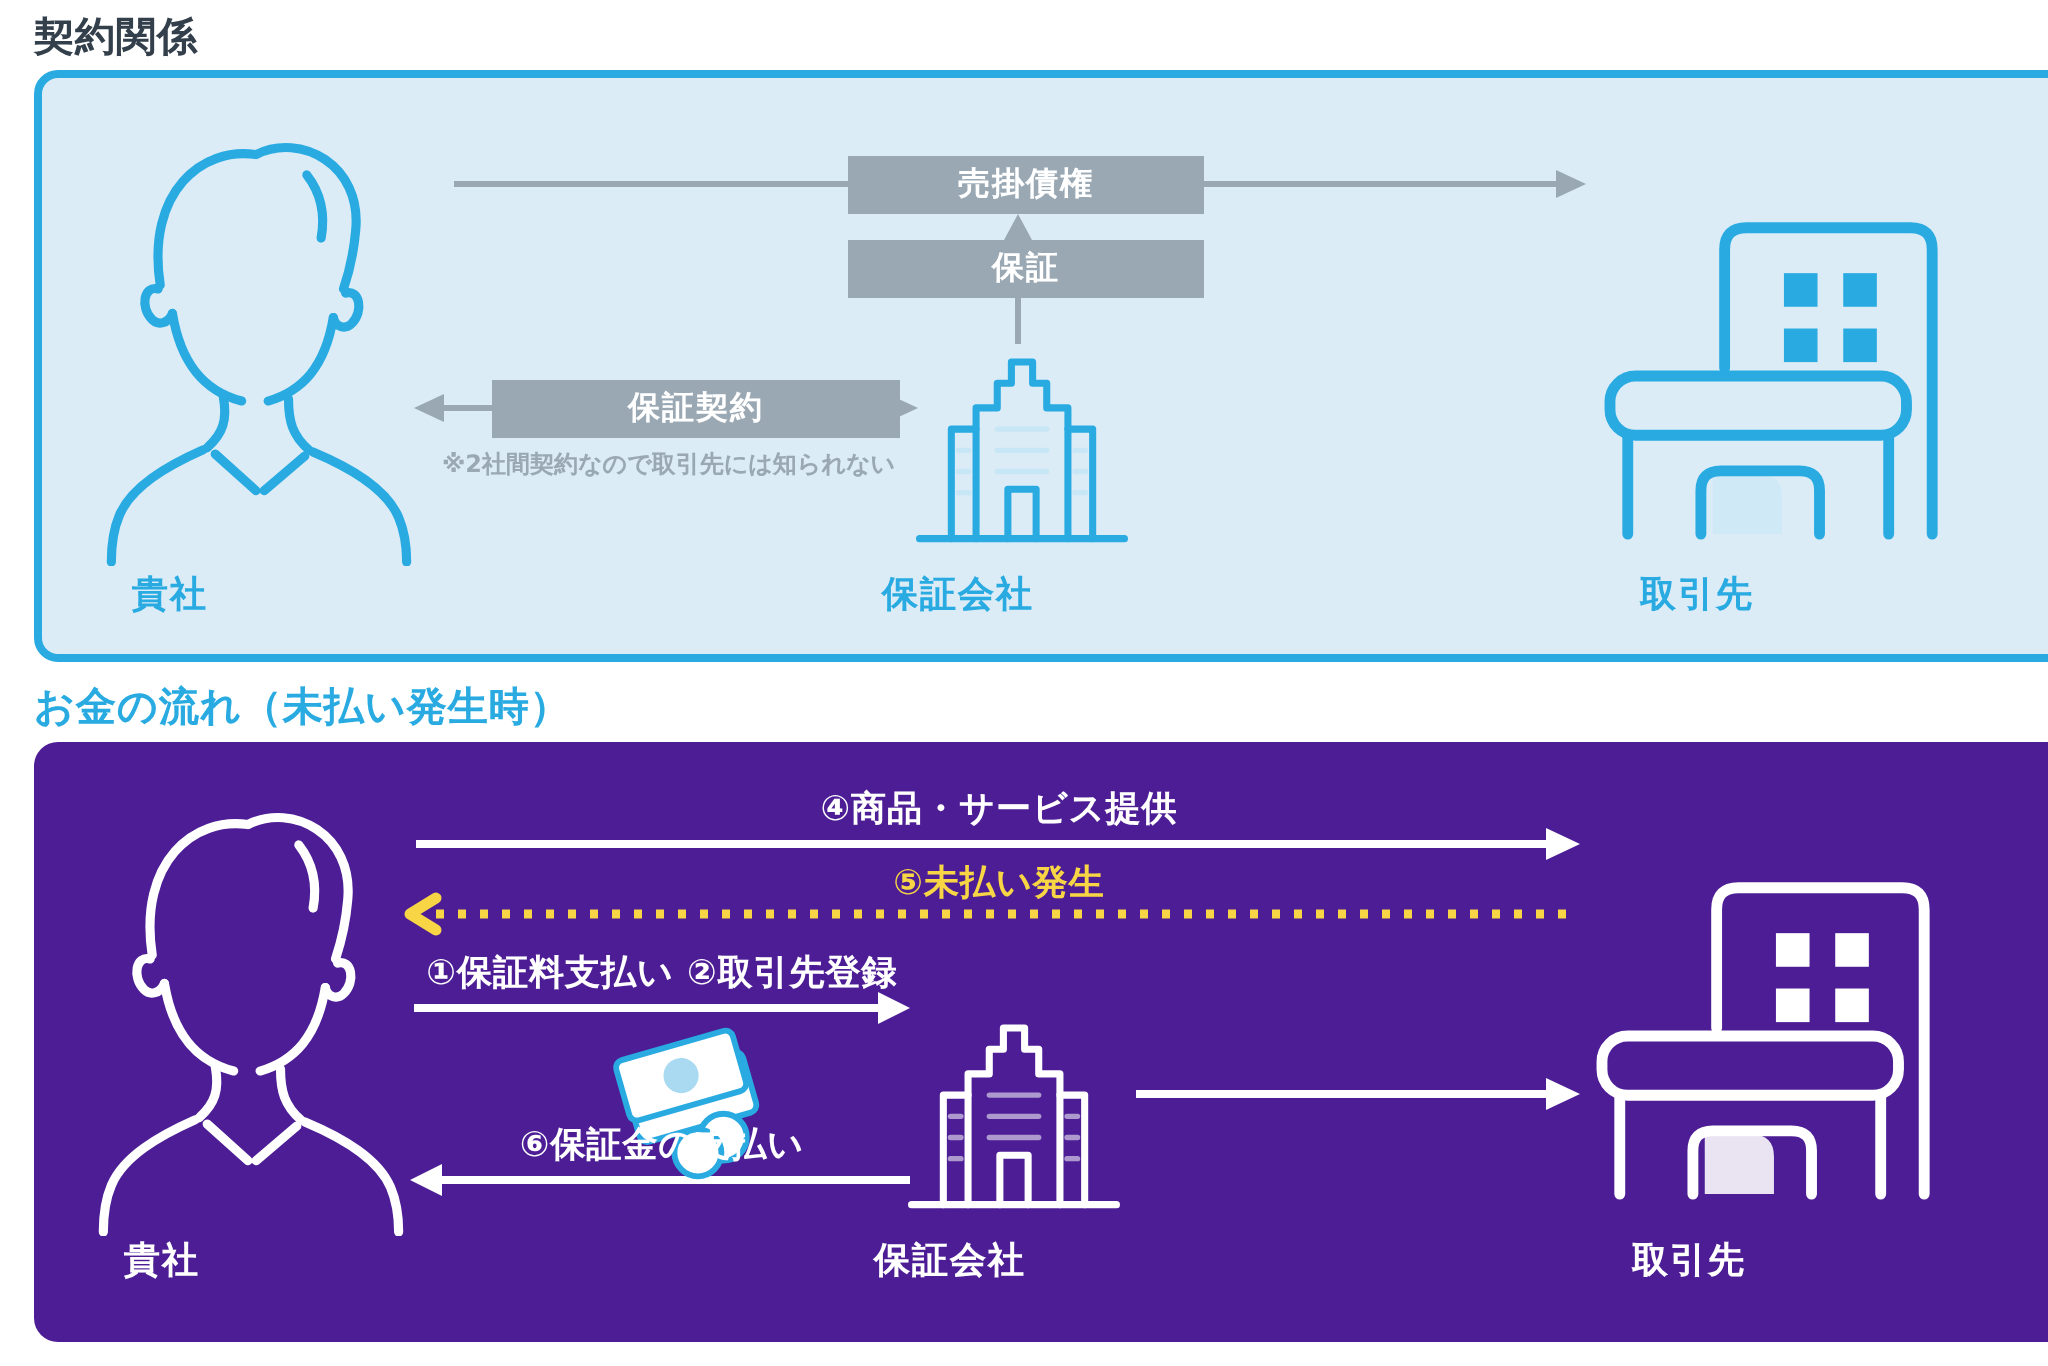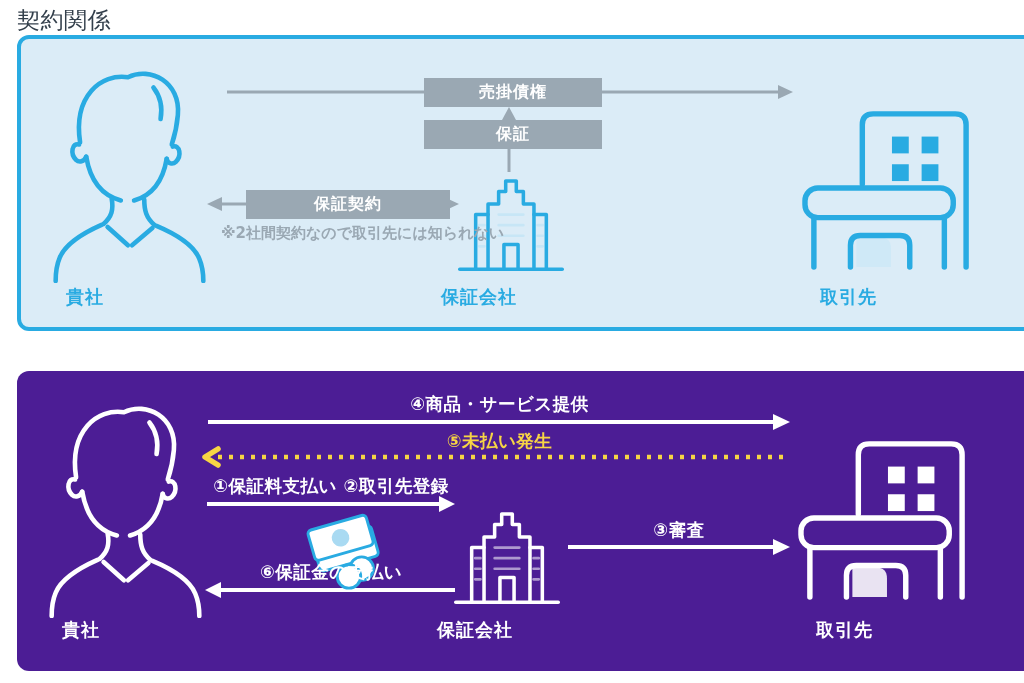--- a/index.html
+++ b/index.html
@@ -3,41 +3,41 @@
 <meta charset="utf-8">
 <style>
   html,body{margin:0;padding:0;background:#ffffff;}
   .stage{
     position:relative;width:1024px;height:683px;overflow:hidden;
     font-family:"DejaVu Sans","Liberation Sans",sans-serif;
     background:#ffffff;
   }
   .abs{position:absolute;}
   .section-title{
-    position:absolute;font-size:23px;font-weight:400;letter-spacing:.5px;white-space:nowrap;
+    position:absolute;font-size:20px;font-weight:700;letter-spacing:.5px;white-space:nowrap;
   }
   .section-title.dark{color:#333f4b;}
   .section-title.blue{color:#29abe2;}
   .panel{position:absolute;border-radius:12px;padding-left:48px;}
   .panel.light{background:#dbecf7;border:4px solid #29abe2;}
   .panel.blue{background:#4c1d95;}
   .arrows{position:absolute;left:0;top:0;pointer-events:none;}
   .graybox{
     position:absolute;background:#9aa8b3;color:#ffffff;
     font-size:16px;font-weight:700;text-align:center;letter-spacing:1px;
     display:flex;align-items:center;justify-content:center;white-space:nowrap;
   }
   .entity-label{
     position:absolute;font-size:18px;font-weight:700;text-align:left;
     letter-spacing:1px;white-space:nowrap;
   }
   .entity-label.blue{color:#29abe2;}
   .entity-label.white{color:#ffffff;}
   .note{
-    position:absolute;color:#9aa8b3;font-size:15px;font-weight:700;white-space:nowrap;text-align:right;
+    position:absolute;color:#9aa8b3;font-size:12px;font-weight:700;white-space:nowrap;text-align:right;
   }
   .flow-label{
     position:absolute;font-size:17.5px;font-weight:700;color:#ffffff;
     text-align:center;white-space:nowrap;letter-spacing:.5px;
   }
   .flow-label.yellow{color:#f7d544;}
   .icon-blue{color:#29abe2;--tint:#c7e6f6;--leaf:#cfe9f7;}
   .icon-white{color:#ffffff;--tint:rgba(255,255,255,.55);--leaf:rgba(255,255,255,.88);}
   .tint{stroke:var(--tint);}
   .leaf{fill:var(--leaf);}
@@ -133,20 +133,21 @@
     <div class="graybox" style="left:403px;top:39px;width:178px;height:29px">売掛債権</div>
     <div class="graybox" style="left:403px;top:81px;width:178px;height:29px">保証</div>
     <div class="graybox" style="left:225px;top:151px;width:204px;height:29px">保証契約</div>
     <div class="note" style="left:200px;top:185px">※2社間契約なので取引先には知られない</div>
 
     <div class="entity-label blue" style="left:45px;top:246px;width:120px">貴社</div>
     <div class="entity-label blue" style="left:420px;top:246px;width:140px">保証会社</div>
     <div class="entity-label blue" style="left:799px;top:246px;width:140px">取引先</div>
   </div>
 
+  <div class="section-title blue" style="left:17px;top:340px">お金の流れ（未払い発生時）</div>
 
   <div class="panel blue" style="left:17px;top:371px;width:989px;height:300px">
 
     <svg class="arrows" width="989" height="300" viewBox="0 0 989 300">
 
       <g>
         <line x1="191" y1="51" x2="757" y2="51" stroke="#ffffff" stroke-width="4"></line>
         <polygon points="773,51 756,43 756,59" fill="#ffffff"></polygon>
       </g>
 
@@ -180,21 +181,20 @@
     <svg class="abs icon-white" style="left:778px;top:60px" width="180" height="170" viewBox="0 0 182 172">
         <use href="#sym-store"></use>
       </svg>
     <svg class="abs" style="left:286px;top:136px" width="88" height="88" viewBox="0 0 90 90">
         <use href="#sym-money"></use>
       </svg>
 
     <div class="flow-label" style="left:190px;top:21px;width:585px">④商品・サービス提供</div>
     <div class="flow-label yellow" style="left:190px;top:58px;width:585px">⑤未払い発生</div>
     <div class="flow-label" style="left:182px;top:103px;width:264px">①保証料支払い ②取引先登録</div>
-    <div class="flow-label" style="left:551px;top:147px;width:222px">③審査</div>
     <div class="flow-label" style="left:186px;top:189px;width:256px">⑥保証金の支払い</div>
 
     <div class="entity-label white" style="left:45px;top:247px;width:120px">貴社</div>
     <div class="entity-label white" style="left:420px;top:247px;width:140px">保証会社</div>
     <div class="entity-label white" style="left:799px;top:247px;width:140px">取引先</div>
   </div>
 
 </div>
 
 </body></html>

